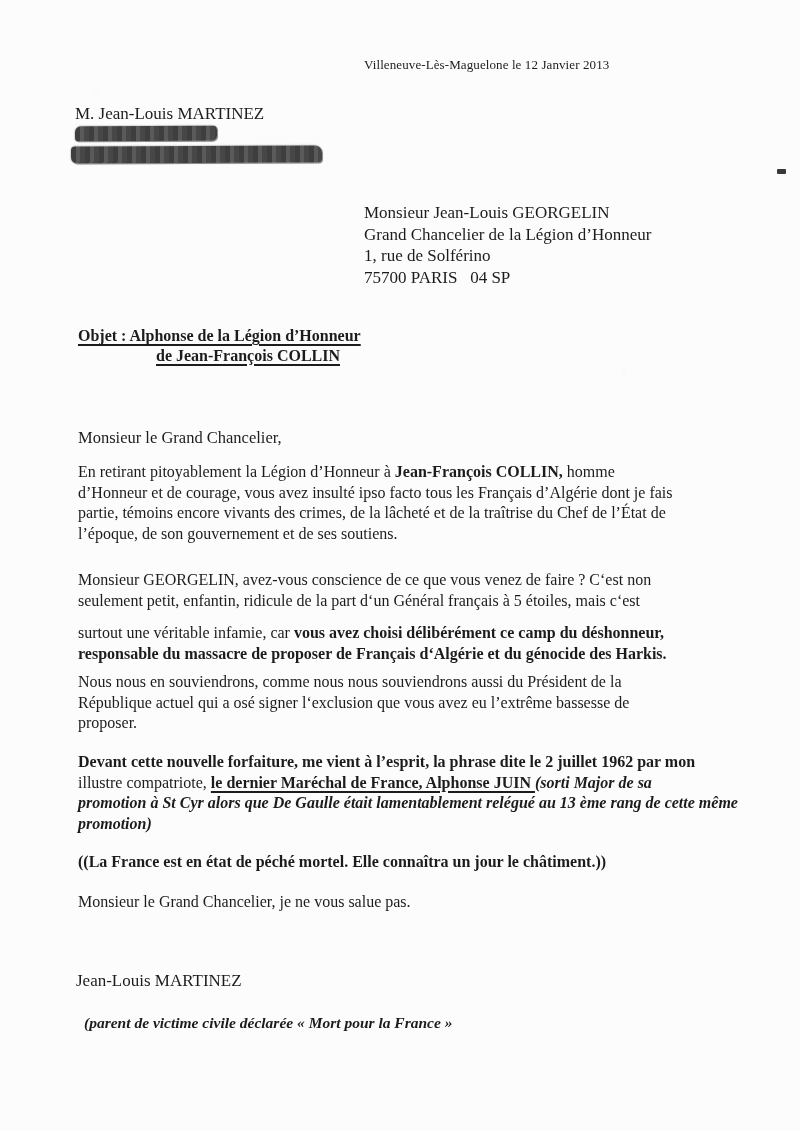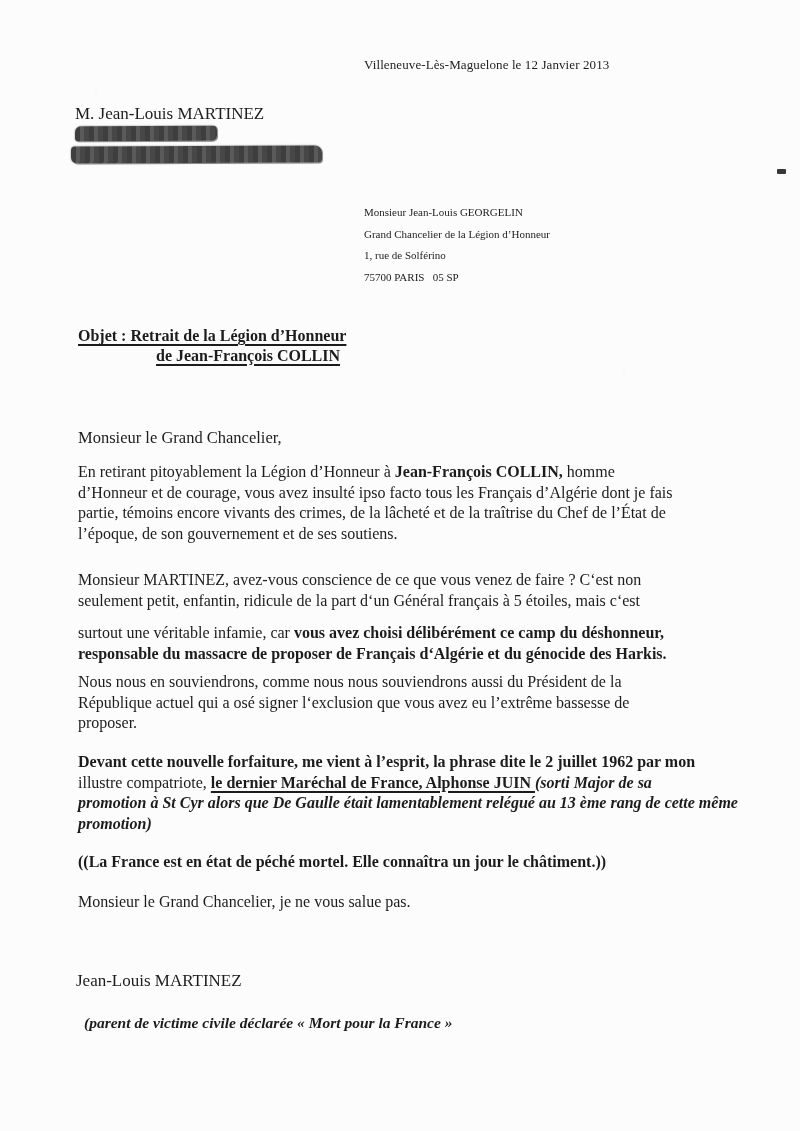--- a/index.html
+++ b/index.html
@@ -23,21 +23,21 @@
   .sender-name{left:75px;top:104px;font-size:17px;}
   .redaction{
     position:absolute;border-radius:6px 4px 5px 3px;
     background:repeating-linear-gradient(92deg,#3e3e3e 0 5px,#5a5a5a 5px 9px,#474747 9px 14px);
     box-shadow:0 0 1.5px rgba(40,40,40,.8), 1px 1px 0 rgba(70,70,70,.5);
     transform:rotate(-.25deg);
   }
   .redaction-1{left:75px;top:126px;width:142px;height:15px;}
   .redaction-2{left:71px;top:146px;width:251px;height:17px;border-radius:4px 7px 4px 6px;}
   .scan-speck{left:777px;top:169px;width:9px;height:5px;background:#383838;border-radius:1px;}
-  .recipient{left:364px;top:202px;font-size:11px;line-height:21.5px;}
+  .recipient{left:364px;top:202px;font-size:17px;line-height:21.5px;}
   .recipient div{white-space:pre-wrap;}
   .subject{left:78px;top:326px;font-size:16px;font-weight:700;line-height:19.5px;}
   .subject div{text-decoration:underline;text-decoration-thickness:1.6px;text-underline-offset:2.5px;}
   .subject .subject-line2{margin-left:78px;}
   .salutation{left:78px;top:428px;font-size:16.5px;}
   .letter-body{left:78px;top:0;width:670px;height:949px;font-size:16px;}
   .para{position:absolute;left:0;width:670px;}
   .p0{top:462px}.p1{top:570px}.p2{top:672px}.p3{top:752px}.p4{top:852px}.p5{top:892px}
   .line{white-space:nowrap;line-height:20.6px;height:20.6px;}
   .b{font-weight:700;}
@@ -55,39 +55,39 @@
 
   <div class="abs sender-name">M. Jean-Louis MARTINEZ</div>
   <div class="redaction redaction-1"></div>
   <div class="redaction redaction-2"></div>
   <div class="abs scan-speck"></div>
 
   <div class="abs recipient">
     <div>Monsieur Jean-Louis GEORGELIN</div>
     <div>Grand Chancelier de la Légion d’Honneur</div>
     <div>1, rue de Solférino</div>
-    <div>75700 PARIS   05 SP</div>
+    <div>75700 PARIS   04 SP</div>
   </div>
 
   <div class="abs subject">
-    <div class="subject-line1">Objet : Retrait de la Légion d’Honneur</div>
+    <div class="subject-line1">Objet : Alphonse de la Légion d’Honneur</div>
     <div class="subject-line2">de Jean-François COLLIN</div>
   </div>
 
   <div class="abs salutation">Monsieur le Grand Chancelier,</div>
 
   <div class="abs letter-body">
       <div class="para p0">
         <div class="line just" style="word-spacing: 0px;"><span>En retirant pitoyablement la Légion d’Honneur à </span><span class="b">Jean-François COLLIN,</span><span> homme</span></div>
         <div class="line just" style="word-spacing: 0px;"><span>d’Honneur et de courage, vous avez insulté ipso facto tous les Français d’Algérie dont je fais</span></div>
         <div class="line just" style="word-spacing: 0px;"><span>partie, témoins encore vivants des crimes, de la lâcheté et de la traîtrise du Chef de l’État de</span></div>
         <div class="line"><span>l’époque, de son gouvernement et de ses soutiens.</span></div>
       </div>
       <div class="para p1">
-        <div class="line just" style="word-spacing: 0px;"><span>Monsieur MARTINEZ, avez-vous conscience de ce que vous venez de faire ? C‘est non</span></div>
+        <div class="line just" style="word-spacing: 0px;"><span>Monsieur GEORGELIN, avez-vous conscience de ce que vous venez de faire ? C‘est non</span></div>
         <div class="line just" style="word-spacing: 0px;"><span>seulement petit, enfantin, ridicule de la part d‘un Général français à 5 étoiles, mais c‘est</span></div>
         <div class="line just" style="word-spacing: 0px; margin-top: 12px;"><span>surtout une véritable infamie, car </span><span class="b">vous avez choisi délibérément ce camp du déshonneur,</span></div>
         <div class="line"><span class="b">responsable du massacre de proposer de Français d‘Algérie et du génocide des Harkis.</span></div>
       </div>
       <div class="para p2">
         <div class="line just" style="word-spacing: 0px;"><span>Nous nous en souviendrons, comme nous nous souviendrons aussi du Président de la</span></div>
         <div class="line just" style="word-spacing: 0px;"><span>République actuel qui a osé signer l‘exclusion que vous avez eu l’extrême bassesse de</span></div>
         <div class="line"><span>proposer.</span></div>
       </div>
       <div class="para p3">

